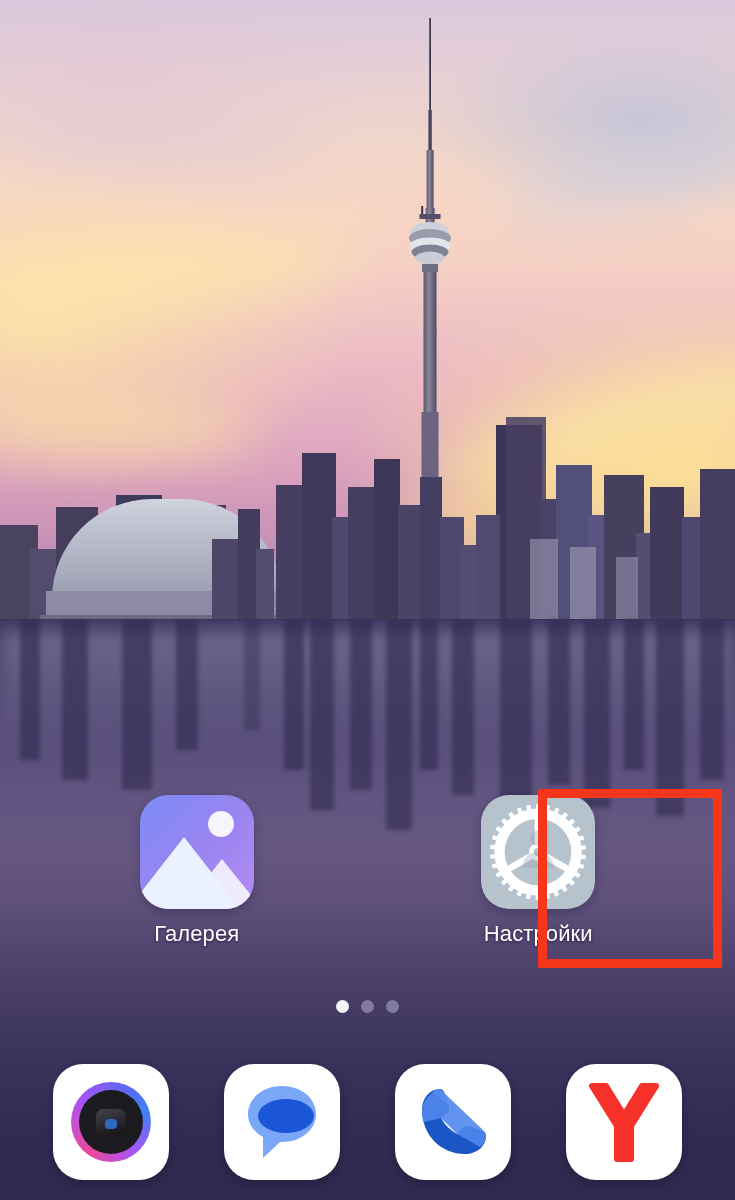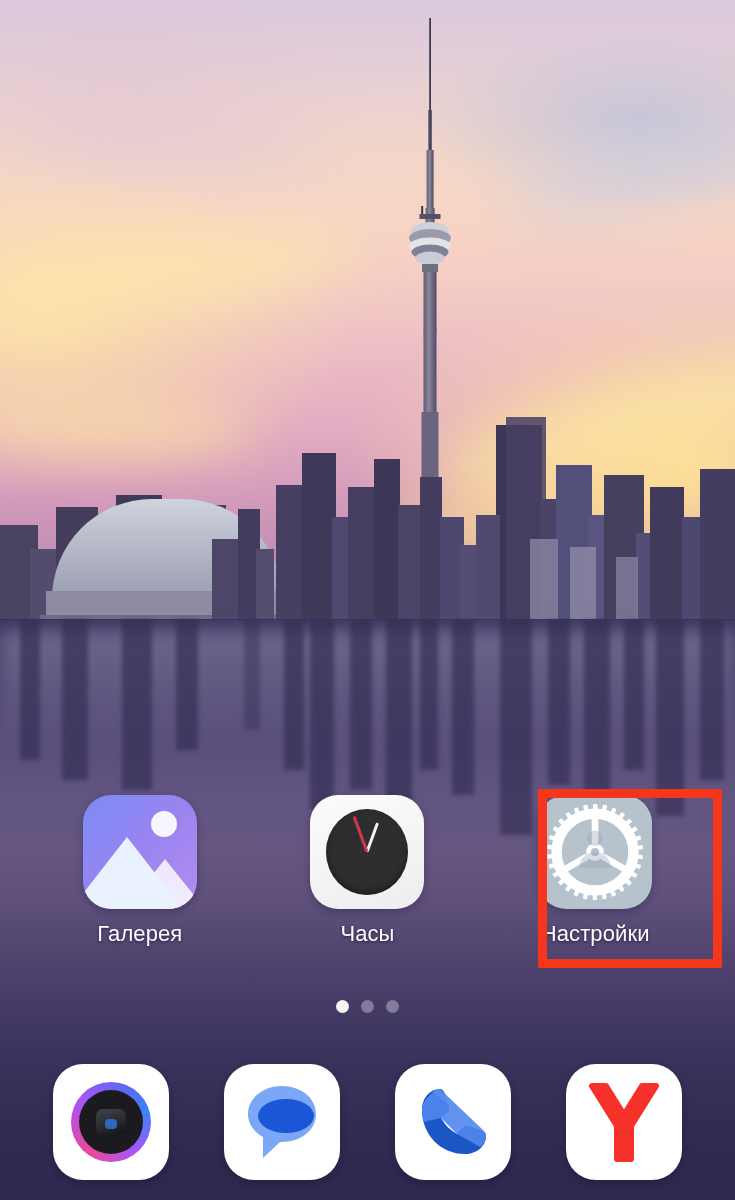--- a/index.html
+++ b/index.html
@@ -258,29 +258,20 @@
 
     <div class="app">
       <div class="iconbox ic-gallery">
         <div class="g-sun"></div>
         <div class="g-mtn-b"></div>
         <div class="g-mtn-a"></div>
       </div>
       <div class="applabel">Галерея</div>
     </div>
 
-    <div class="app">
-      <div class="iconbox ic-clock">
-        <div class="c-face">
-          <div class="c-h1"></div>
-          <div class="c-h2"></div>
-        </div>
-      </div>
-      <div class="applabel">Часы</div>
-    </div>
 
     <div class="app">
       <div class="iconbox ic-settings">
         <svg class="s-gear" width="98" height="98" viewBox="0 0 100 100">
           <g fill="#ffffff">
 
             <g>
               <circle cx="50" cy="50" r="41" fill="#ffffff"></circle>
               <circle cx="50" cy="50" r="34" fill="#b6c3cd"></circle>
             </g>

